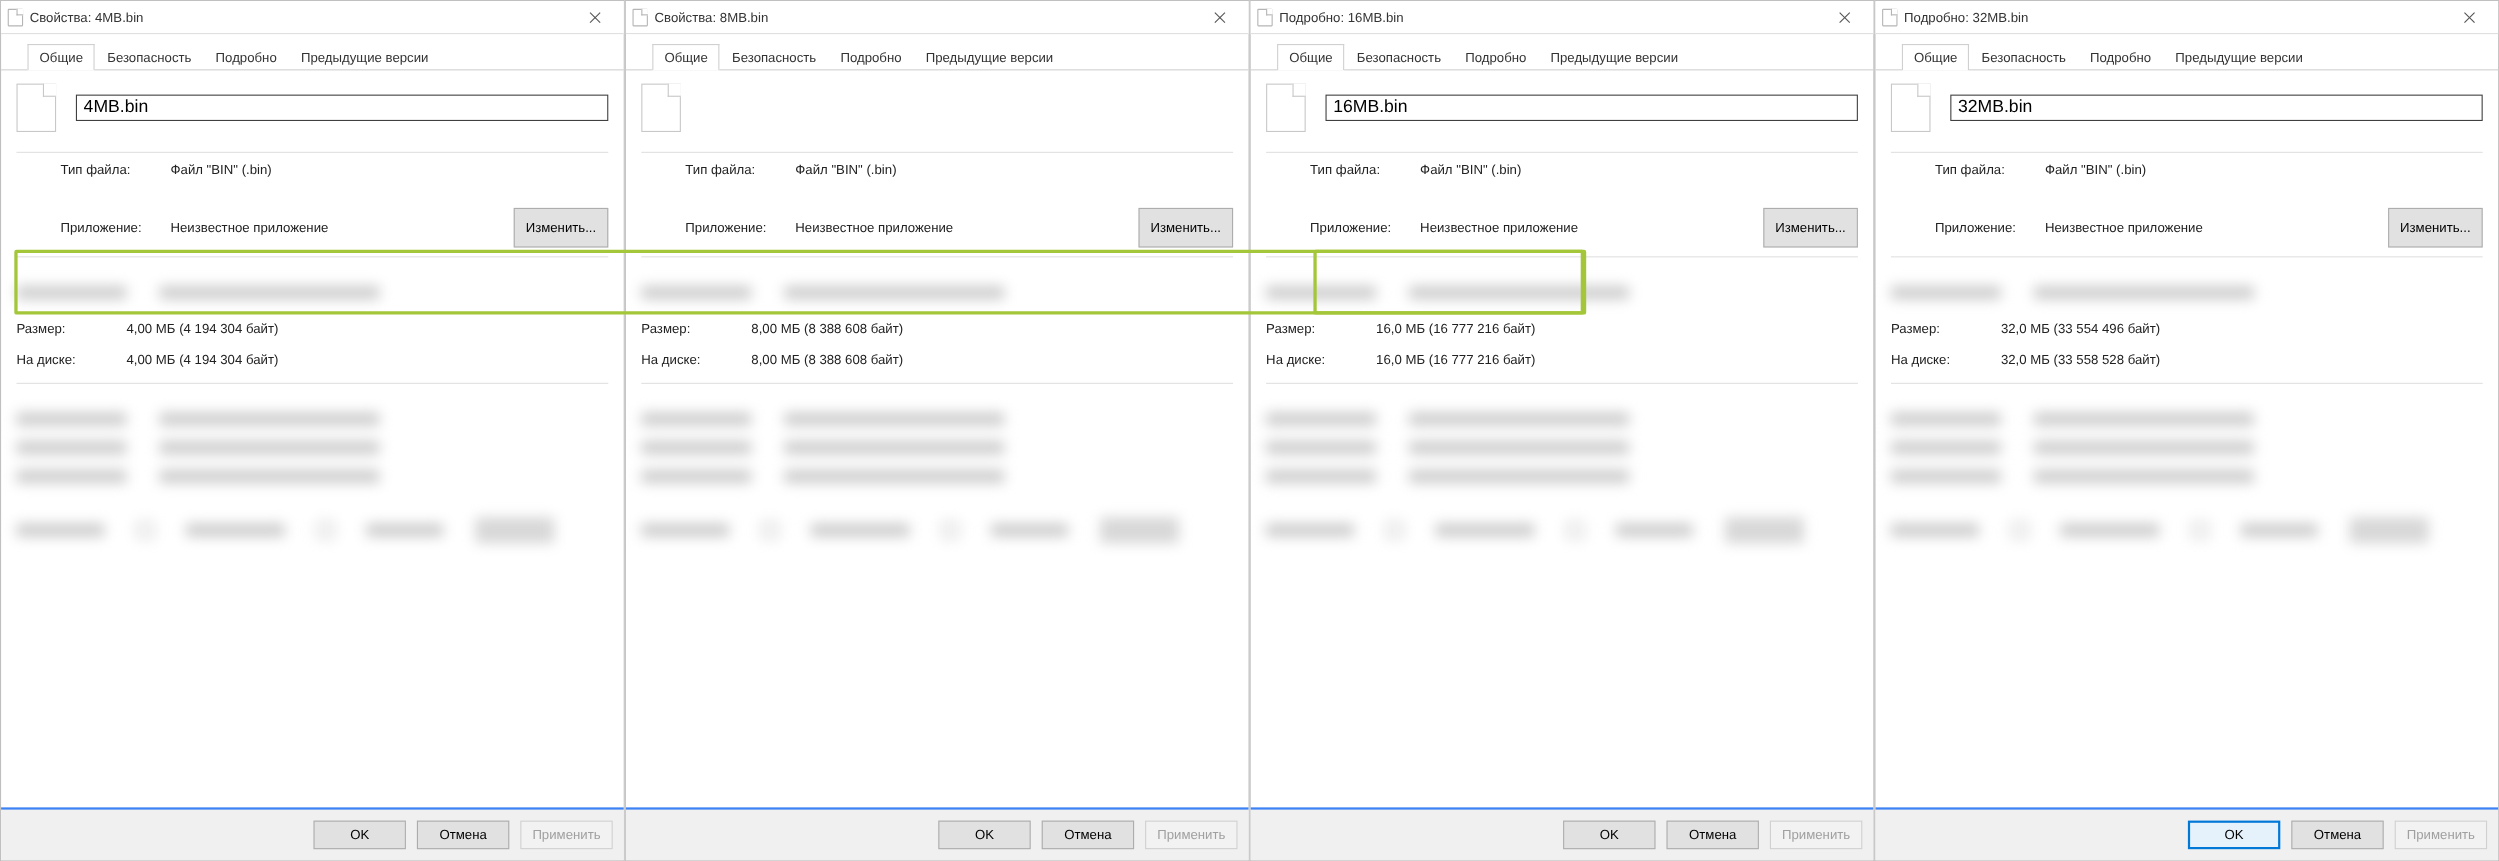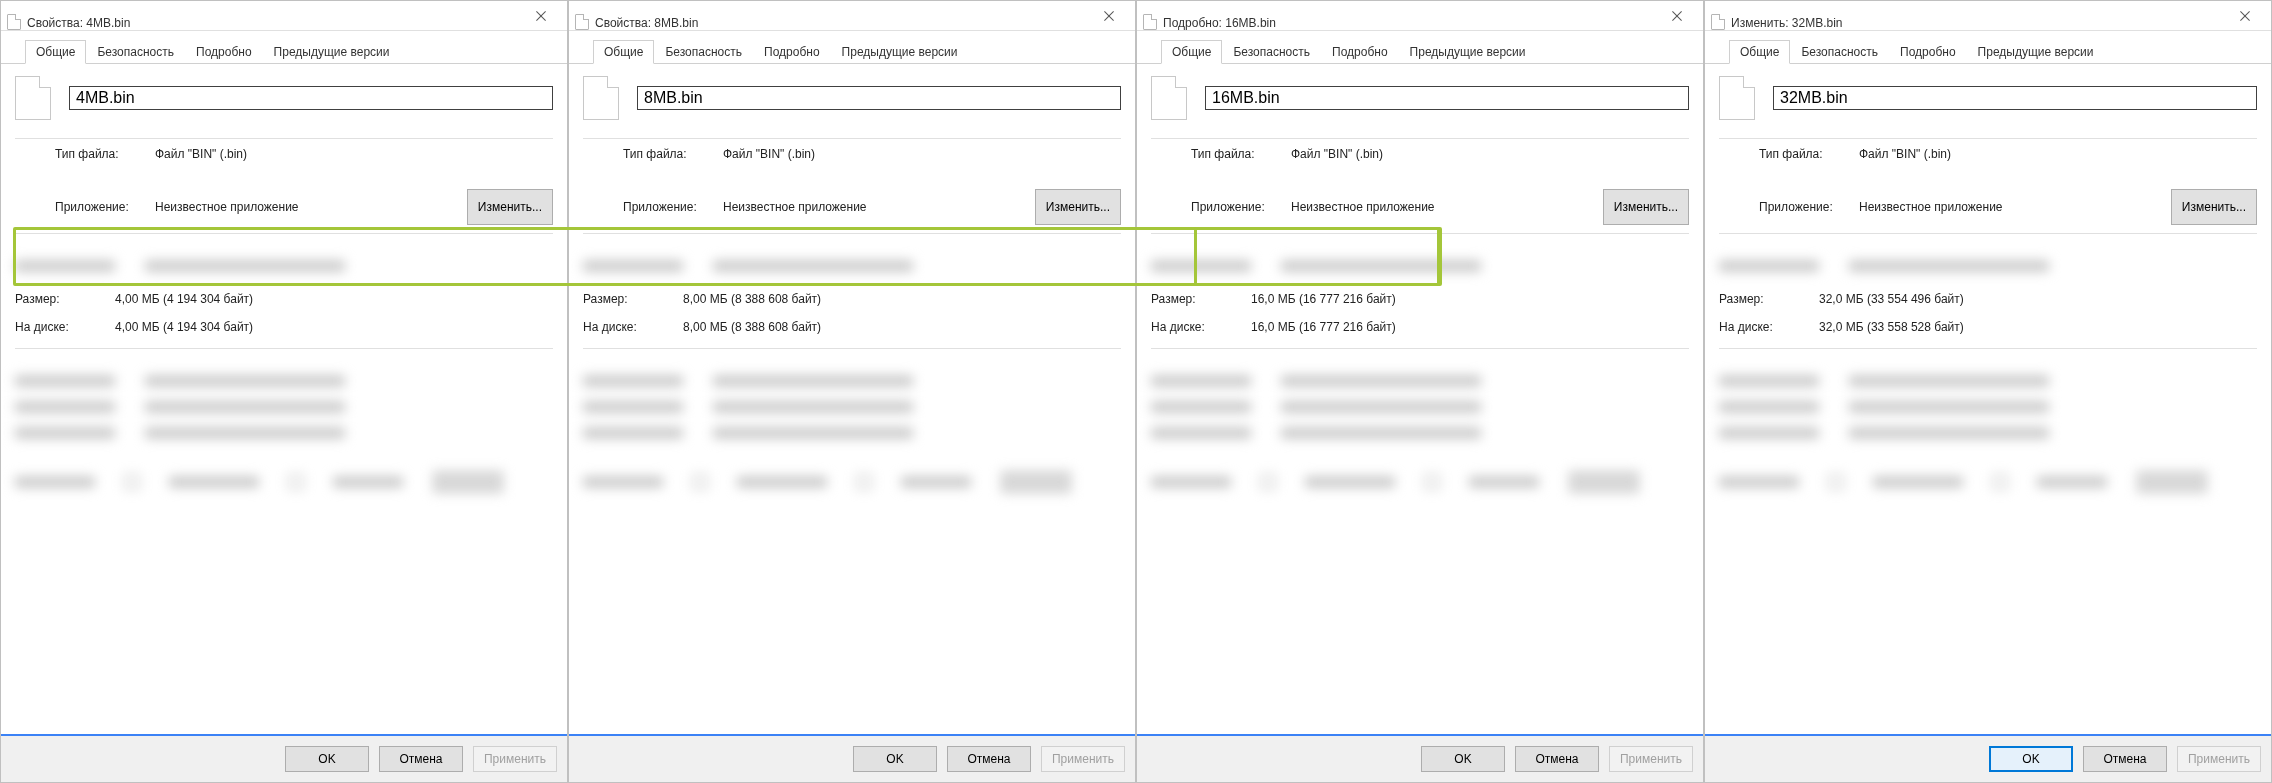--- a/index.html
+++ b/index.html
@@ -9,21 +9,21 @@
     flex: 0 0 568px;
     background: #ffffff;
     border: 1px solid #c0c0c0;
     position: relative;
     display: flex;
     flex-direction: column;
   }
   .titlebar {
     height: 30px;
     display: flex;
-    align-items: flex-end;
+    align-items: center;
     padding: 0 6px;
     background: #ffffff;
     border-bottom: 1px solid #e0e0e0;
   }
   .titlebar.active { background: #ffffff; }
   .doc-icon {
     width: 14px; height: 16px;
     border: 1px solid #b5b5b5;
     border-radius: 1px;
     position: relative;
@@ -254,21 +254,20 @@
     </div>
     <div class="tabs">
       <div class="tab active">Общие</div>
       <div class="tab">Безопасность</div>
       <div class="tab">Подробно</div>
       <div class="tab">Предыдущие версии</div>
     </div>
     <div class="body">
       <div class="filerow">
         <span class="big-doc-icon"></span>
-        <input class="filename-input" value="8MB.bin" style="">
       </div>
       <div class="divider"></div>
       <div class="kvgrid">
         <span class="k">Тип файла:</span>
         <span class="v">Файл "BIN" (.bin)</span>
         <span></span>
         <span class="k">Приложение:</span>
         <span class="v">Неизвестное приложение</span>
         <button class="change-btn">Изменить...</button>
       </div>
@@ -388,21 +387,21 @@
     <div class="footer">
       <button class="btn">OK</button>
       <button class="btn">Отмена</button>
       <button class="btn disabled">Применить</button>
     </div>
   </div>
 
   <div class="win">
     <div class="titlebar active">
       <span class="doc-icon"></span>
-      <span class="titlebar-title">Изменить: 32MB.bin</span>
+      <span class="titlebar-title">Подробно: 32MB.bin</span>
       <div class="close-btn">
           <span class="close-x"></span>
         </div>
     </div>
     <div class="tabs">
       <div class="tab active">Общие</div>
       <div class="tab">Безопасность</div>
       <div class="tab">Подробно</div>
       <div class="tab">Предыдущие версии</div>
     </div>

